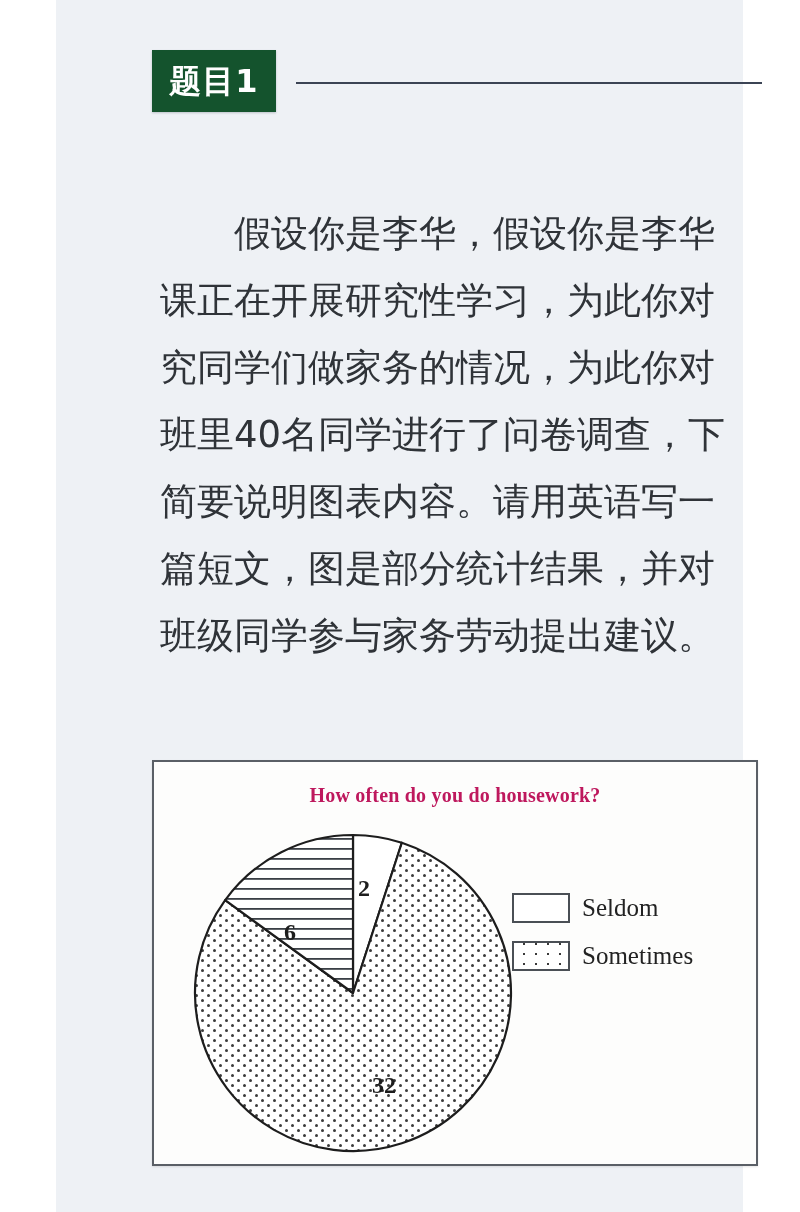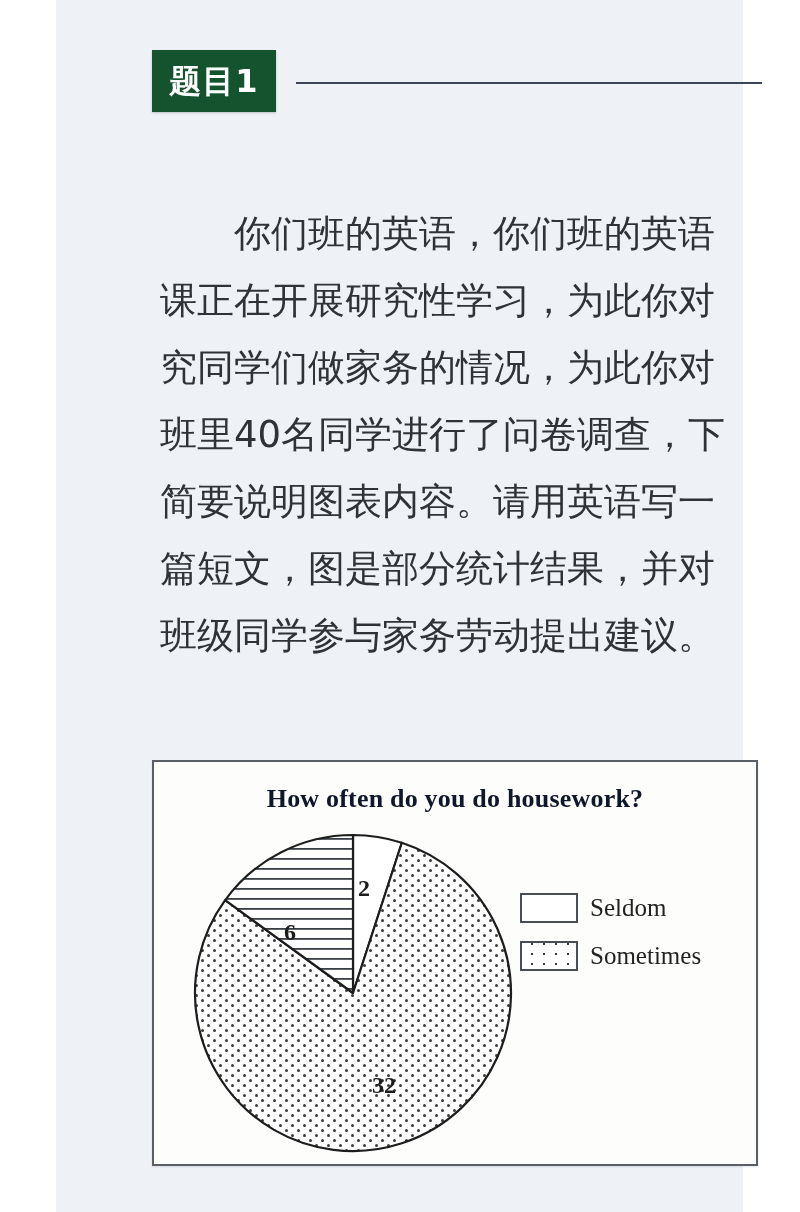--- a/index.html
+++ b/index.html
@@ -71,41 +71,41 @@
     background:#fdfdfc;
     border:2px solid #5a5f66;
     box-sizing:border-box;
     box-shadow:0 1px 2px rgba(0,0,0,.10);
   }
   #chart-title{
     position:absolute;
     left:0; top:22px; width:100%;
     text-align:center;
     font-family:"Liberation Serif","DejaVu Serif",serif;
-    font-size:26px;
+    font-size:20px;
     font-weight:bold;
-    color:#0f172a;
+    color:#be185d;
     letter-spacing:.2px;
   }
   #pie-wrap{
     position:absolute;
     left:34px; top:66px;
     width:330px; height:330px;
   }
   #pie-svg{display:block;width:330px;height:330px;}
   .slice-label{
     font-family:"Liberation Serif","DejaVu Serif",serif;
     font-size:24px;
     font-weight:bold;
     fill:#1d1d1d;
   }
   
   #legend{
     position:absolute;
-    left:366px; top:124px;
+    left:358px; top:124px;
     width:230px;
   }
   .legend-row{
     display:flex;
     align-items:center;
     height:44px;
     margin-bottom:4px;
   }
   .swatch{
     width:58px;height:30px;
@@ -140,21 +140,21 @@
   <div id="card">
 
     <div id="header">
       <div id="badge">
         <span id="badge-label">题目1</span>
       </div>
       <div id="header-rule"></div>
     </div>
 
     <div id="prompt">
-      <div class="pline">　　你们班的英语，你们班的英语</div>
+      <div class="pline">　　假设你是李华，假设你是李华</div>
       <div class="pline">课正在开展研究性学习，为此你对</div>
       <div class="pline">究同学们做家务的情况，为此你对</div>
       <div class="pline">班里40名同学进行了问卷调查，下</div>
       <div class="pline">简要说明图表内容。请用英语写一</div>
       <div class="pline">篇短文，图是部分统计结果，并对</div>
       <div class="pline">班级同学参与家务劳动提出建议。</div>
     </div>
 
     <div id="figure">
 

